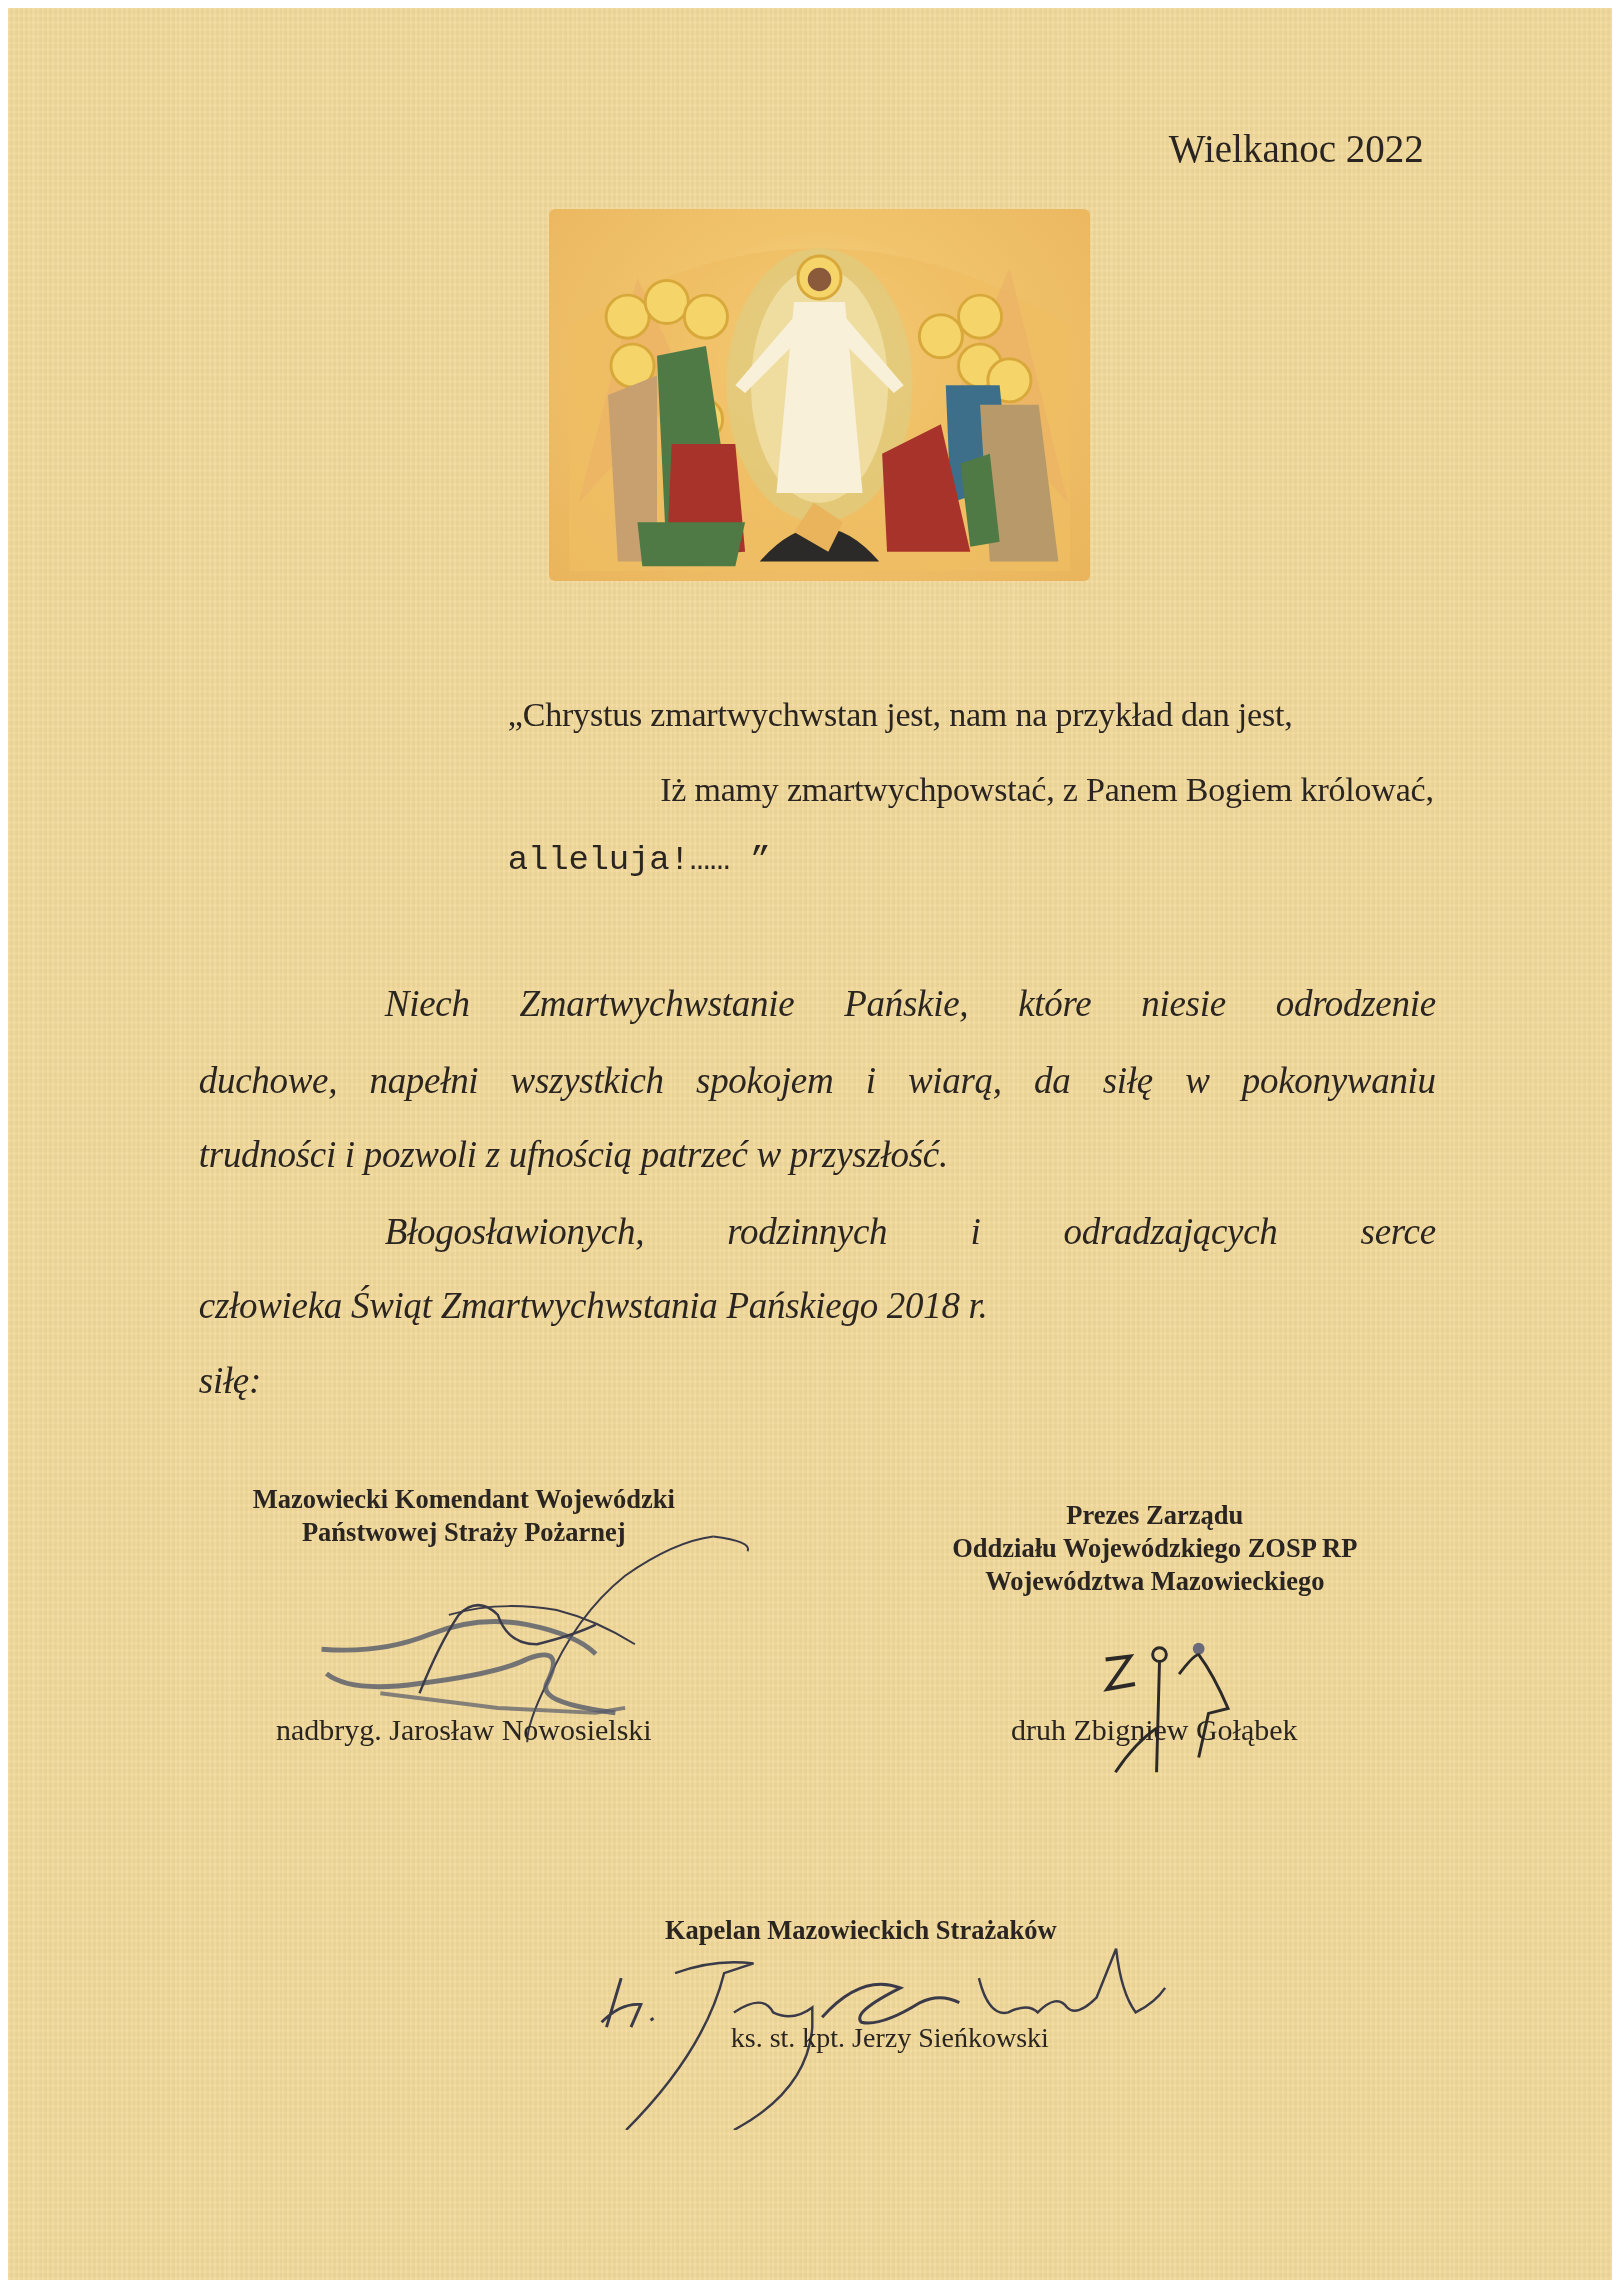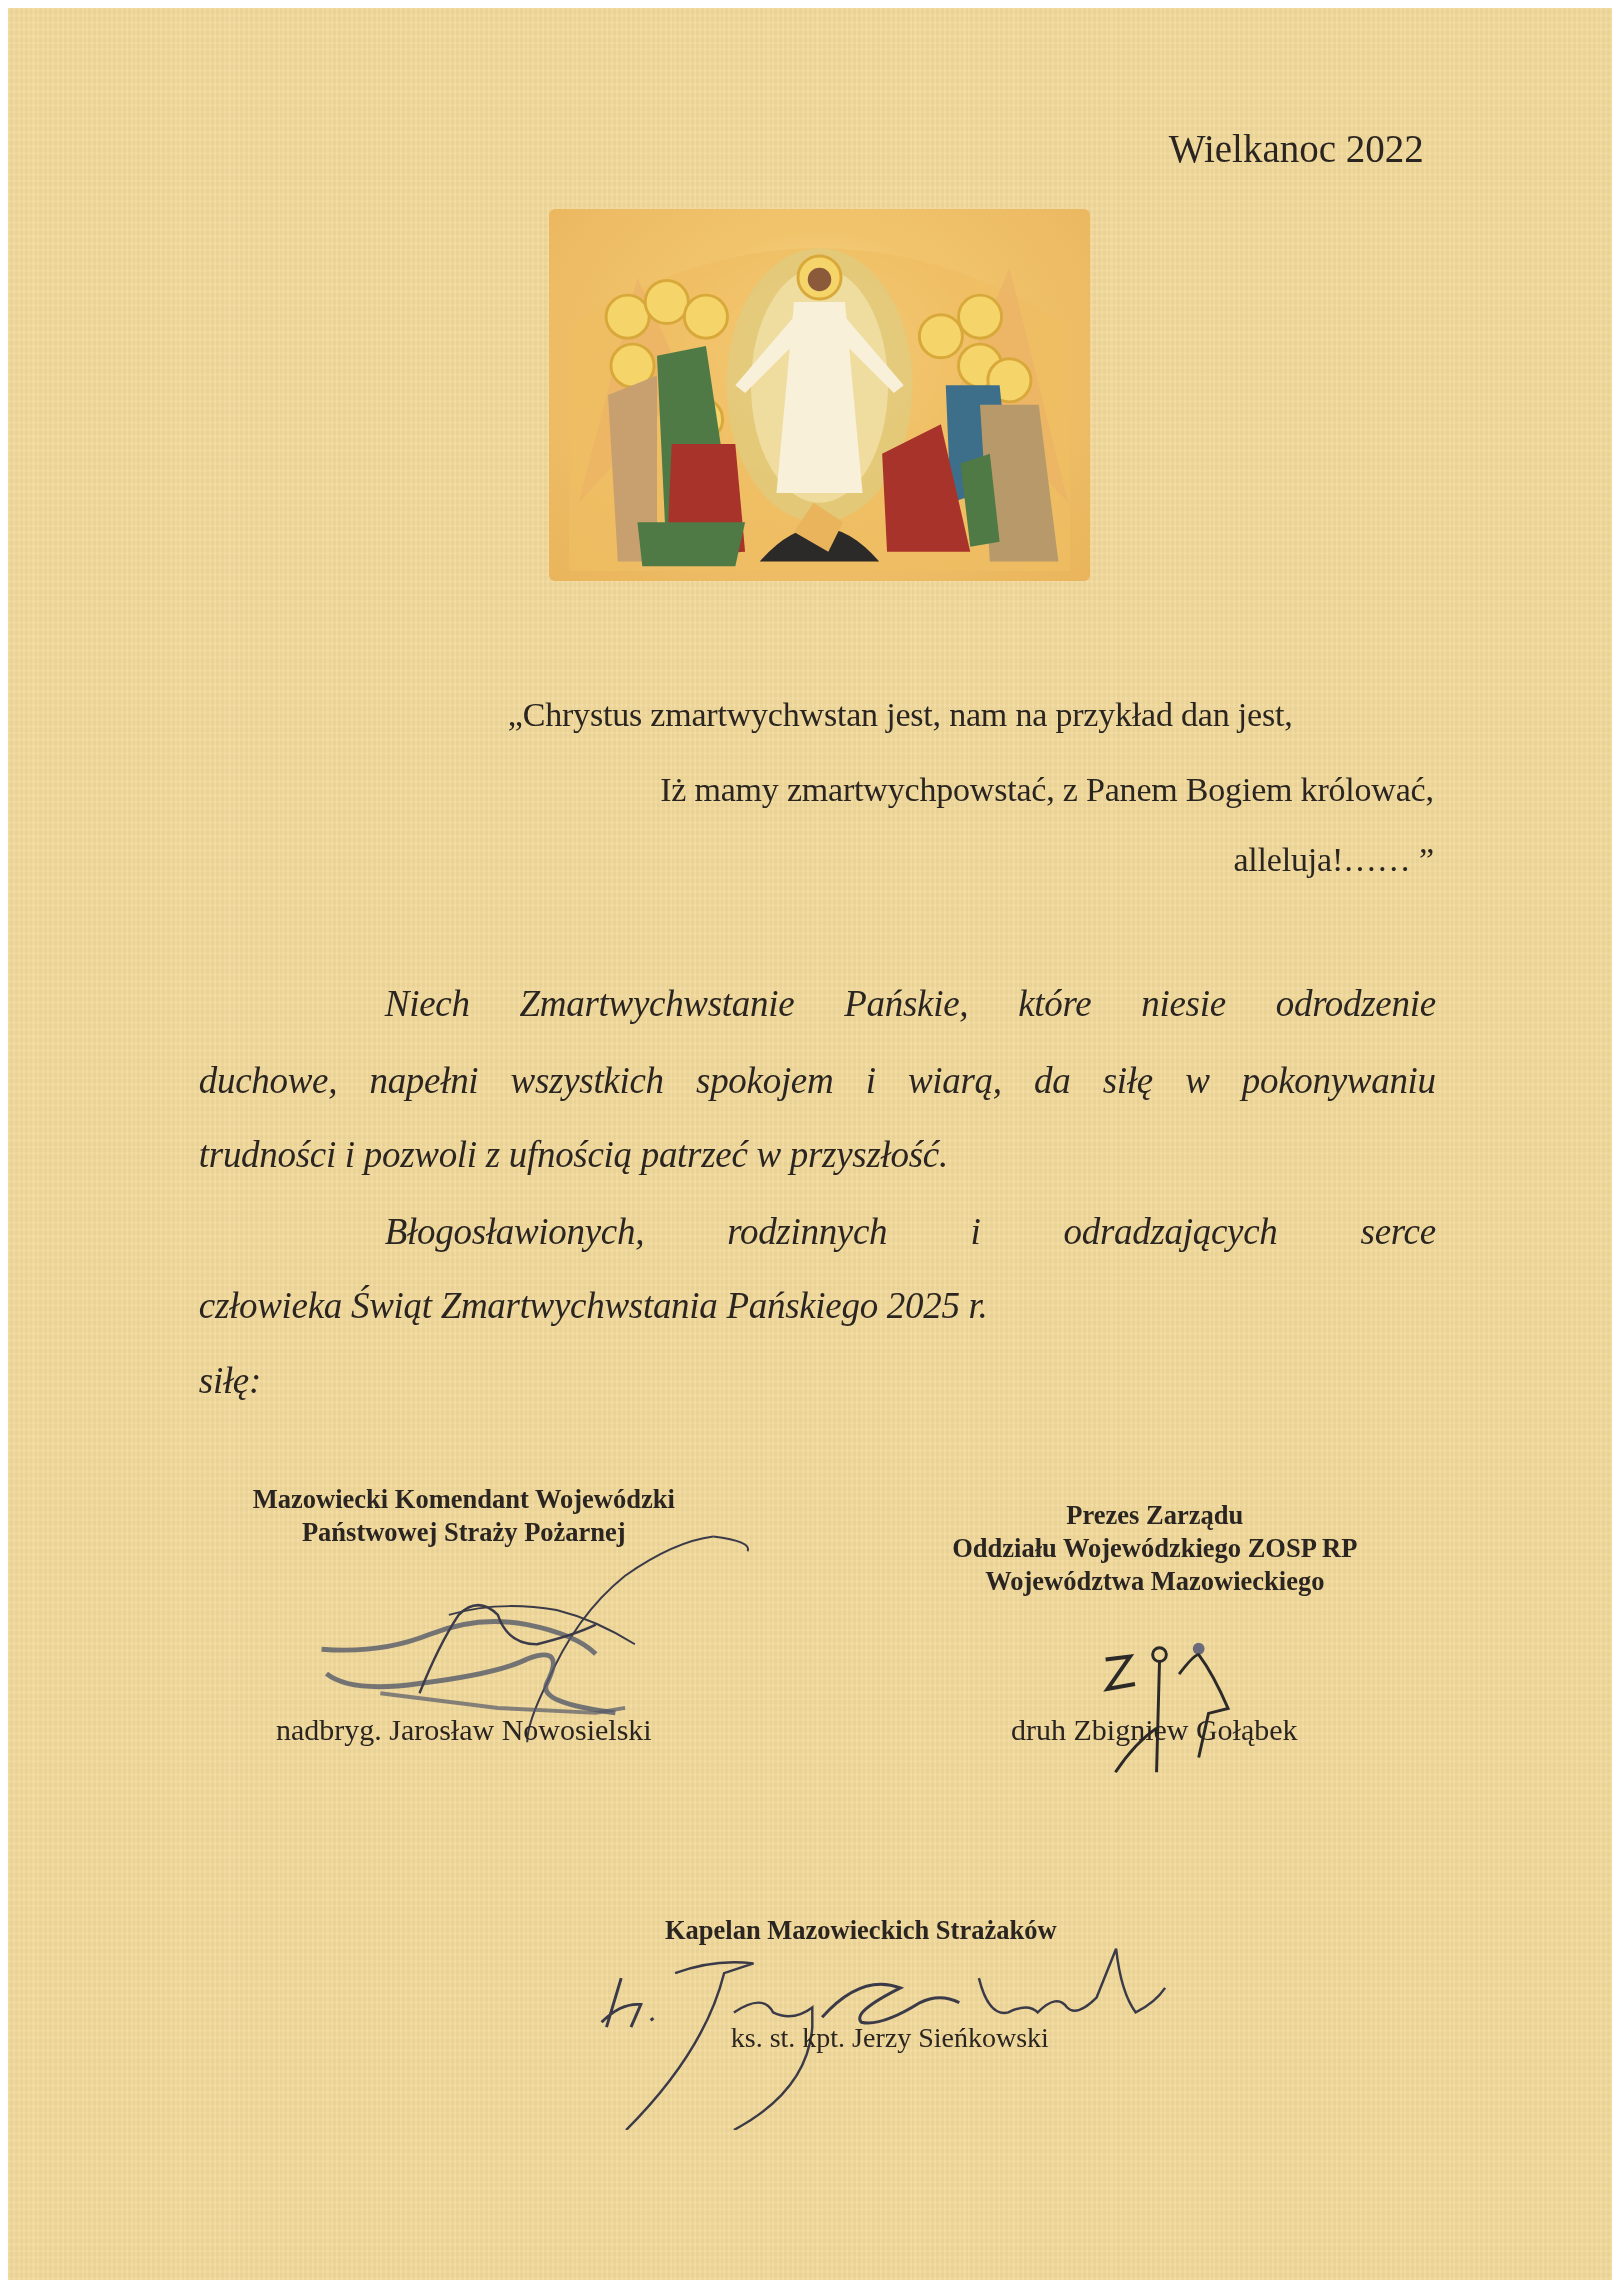--- a/index.html
+++ b/index.html
@@ -48,21 +48,21 @@
     .verse {
       position: absolute;
       left: 500px;
       width: 926px;
       font-size: 34px;
       text-align: right;
       letter-spacing: -0.2px;
     }
     .verse.l1 { top: 688px; text-align: left; left: 500px; }
     .verse.l2 { top: 763px; text-align: right; }
-    .verse.l3 { top: 833px; text-align: right; }
+    .verse.l3 { top: 833px; text-align: left; font-family: Liberation Mono, monospace; }
 
     .para {
       position: absolute;
       left: 191px;
       width: 1237px;
       font-size: 37px;
       font-style: italic;
       text-align: justify;
       text-align-last: justify;
       letter-spacing: -0.3px;
@@ -149,21 +149,21 @@
   </div>
 
   <div class="verse l1 serif">„Chrystus zmartwychwstan jest, nam na przykład dan jest,</div>
   <div class="verse l2 serif">Iż mamy zmartwychpowstać, z Panem Bogiem królować,</div>
   <div class="verse l3 serif">alleluja!…… ”</div>
 
   <div class="para indent p1 serif">Niech Zmartwychwstanie Pańskie, które niesie odrodzenie</div>
   <div class="para p2 serif">duchowe, napełni wszystkich spokojem i wiarą, da siłę w pokonywaniu</div>
   <div class="para last p3 serif">trudności i pozwoli z ufnością patrzeć w przyszłość.</div>
   <div class="para indent p4 serif">Błogosławionych, rodzinnych i odradzających serce</div>
-  <div class="para last p5 serif">człowieka Świąt Zmartwychwstania Pańskiego 2025 r.</div>
+  <div class="para last p5 serif">człowieka Świąt Zmartwychwstania Pańskiego 2018 r.</div>
   <div class="para last p6 serif">siłę:</div>
 
   <div class="sig-title sig-left-title serif">
     <div>Mazowiecki Komendant Wojewódzki</div>
     <div>Państwowej Straży Pożarnej</div>
   </div>
   <svg class="signature" style="left:294px;top:1509px;width:470px;height:235px" viewBox="0 0 480 240">
     <path d="M420 20 Q460 25 455 35" fill="none" stroke="#3a3a48" stroke-width="2"></path>
     <path d="M420 20 Q380 25 330 60 Q280 100 250 170 Q230 210 230 230" fill="none" stroke="#3a3a48" stroke-width="2"></path>
     <path d="M20 135 Q80 140 130 120 Q180 100 230 110 Q280 120 300 140" fill="none" stroke="#555a6a" stroke-width="5" opacity="0.8"></path>

